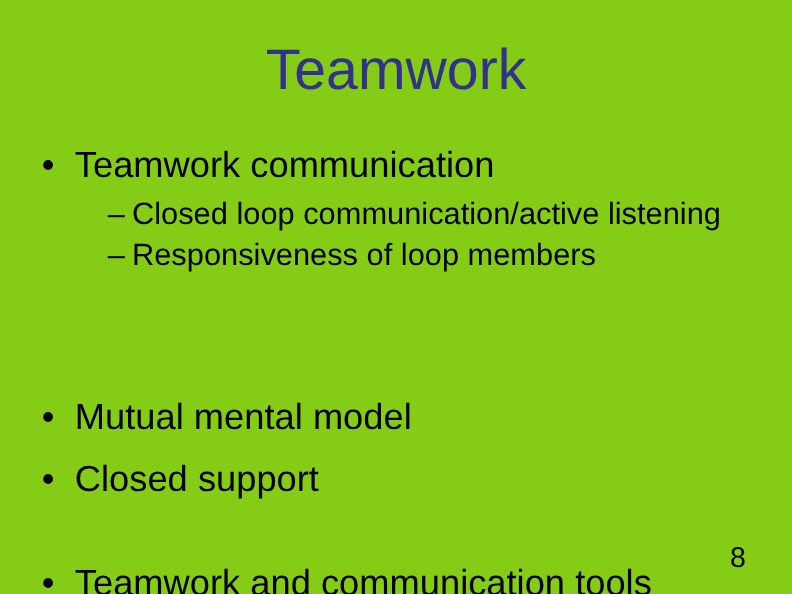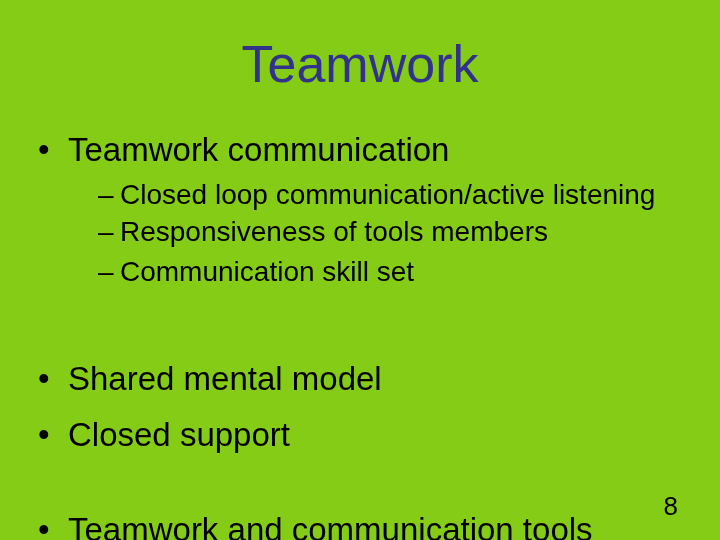--- a/index.html
+++ b/index.html
@@ -66,30 +66,27 @@
 
   <div class="row lvl1" style="top:133px;">
     <span class="marker">•</span><span>Teamwork communication</span>
   </div>
 
   <div class="row lvl2" style="top:181px;">
     <span class="marker">–</span><span>Closed loop communication/active listening</span>
   </div>
 
   <div class="row lvl2" style="top:218px;">
-    <span class="marker">–</span><span>Responsiveness of tools members</span>
-  </div>
-
-  <div class="row lvl2" style="top:258px;">
-    <span class="marker">–</span><span>Communication skill set</span>
+    <span class="marker">–</span><span>Responsiveness of loop members</span>
   </div>
 
 
+
   <div class="row lvl1" style="top:362px;">
-    <span class="marker">•</span><span>Shared mental model</span>
+    <span class="marker">•</span><span>Mutual mental model</span>
   </div>
 
   <div class="row lvl1" style="top:418px;">
     <span class="marker">•</span><span>Closed support</span>
   </div>
 
   <div class="row lvl1" style="top:473px;margin-top:40px;">
     <span class="marker">•</span><span>Teamwork and communication tools</span>
   </div>
 

